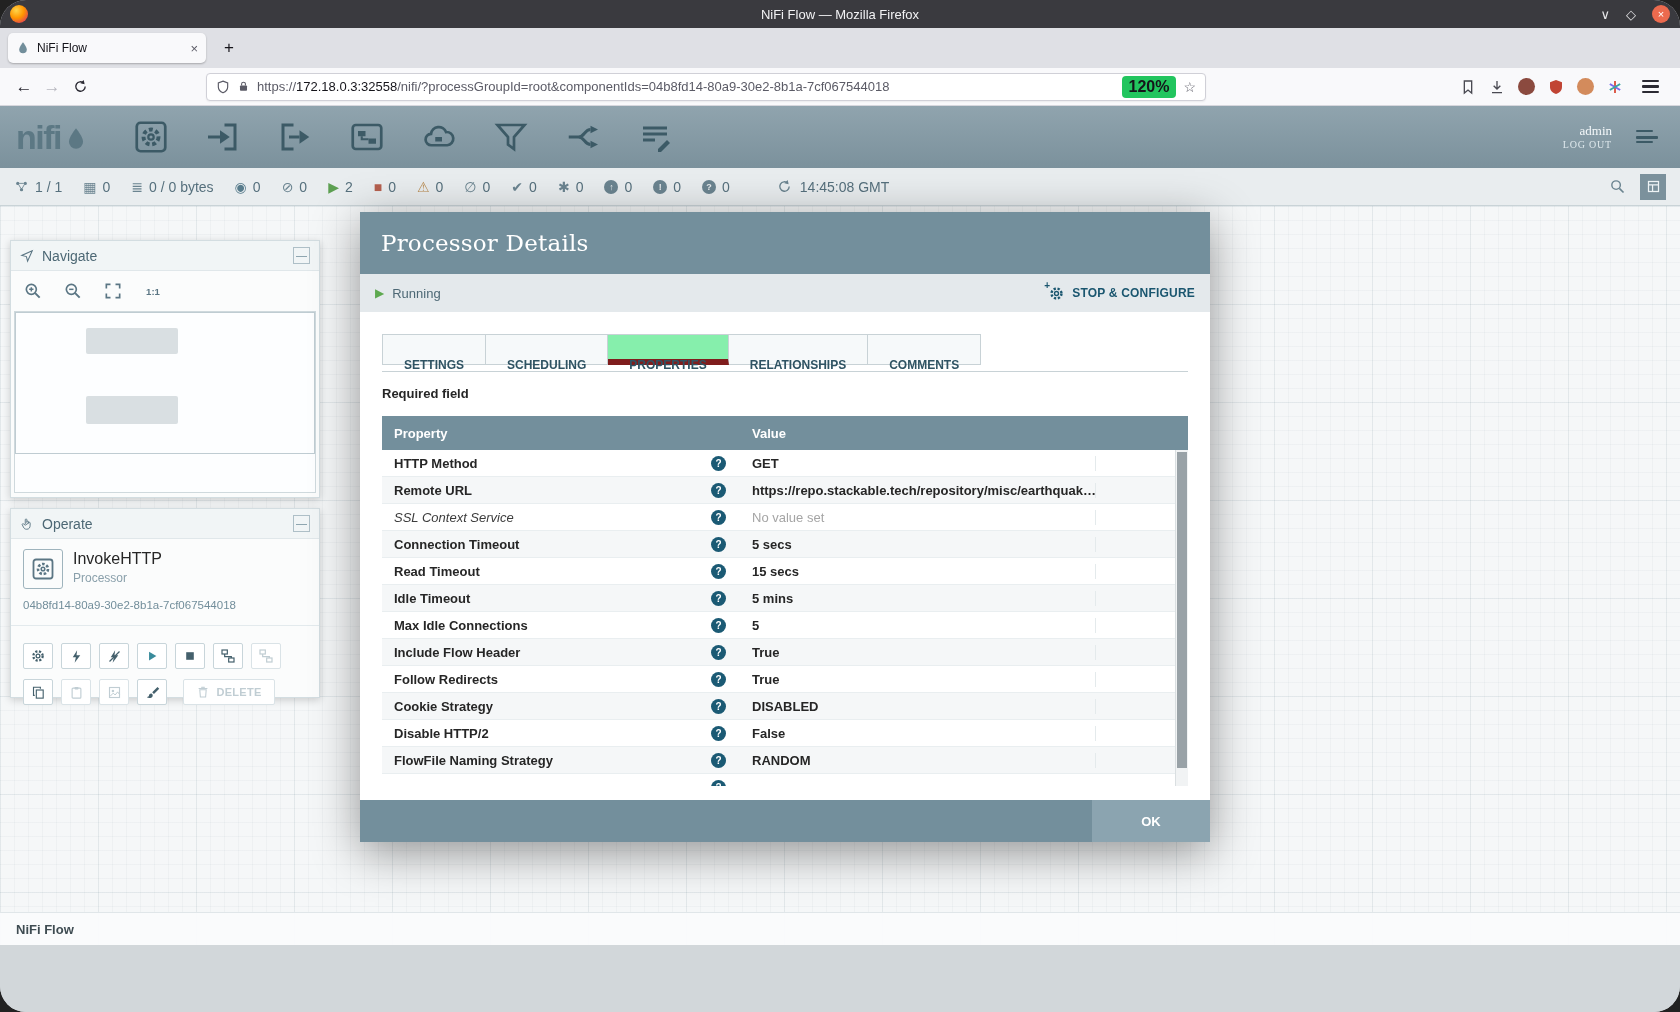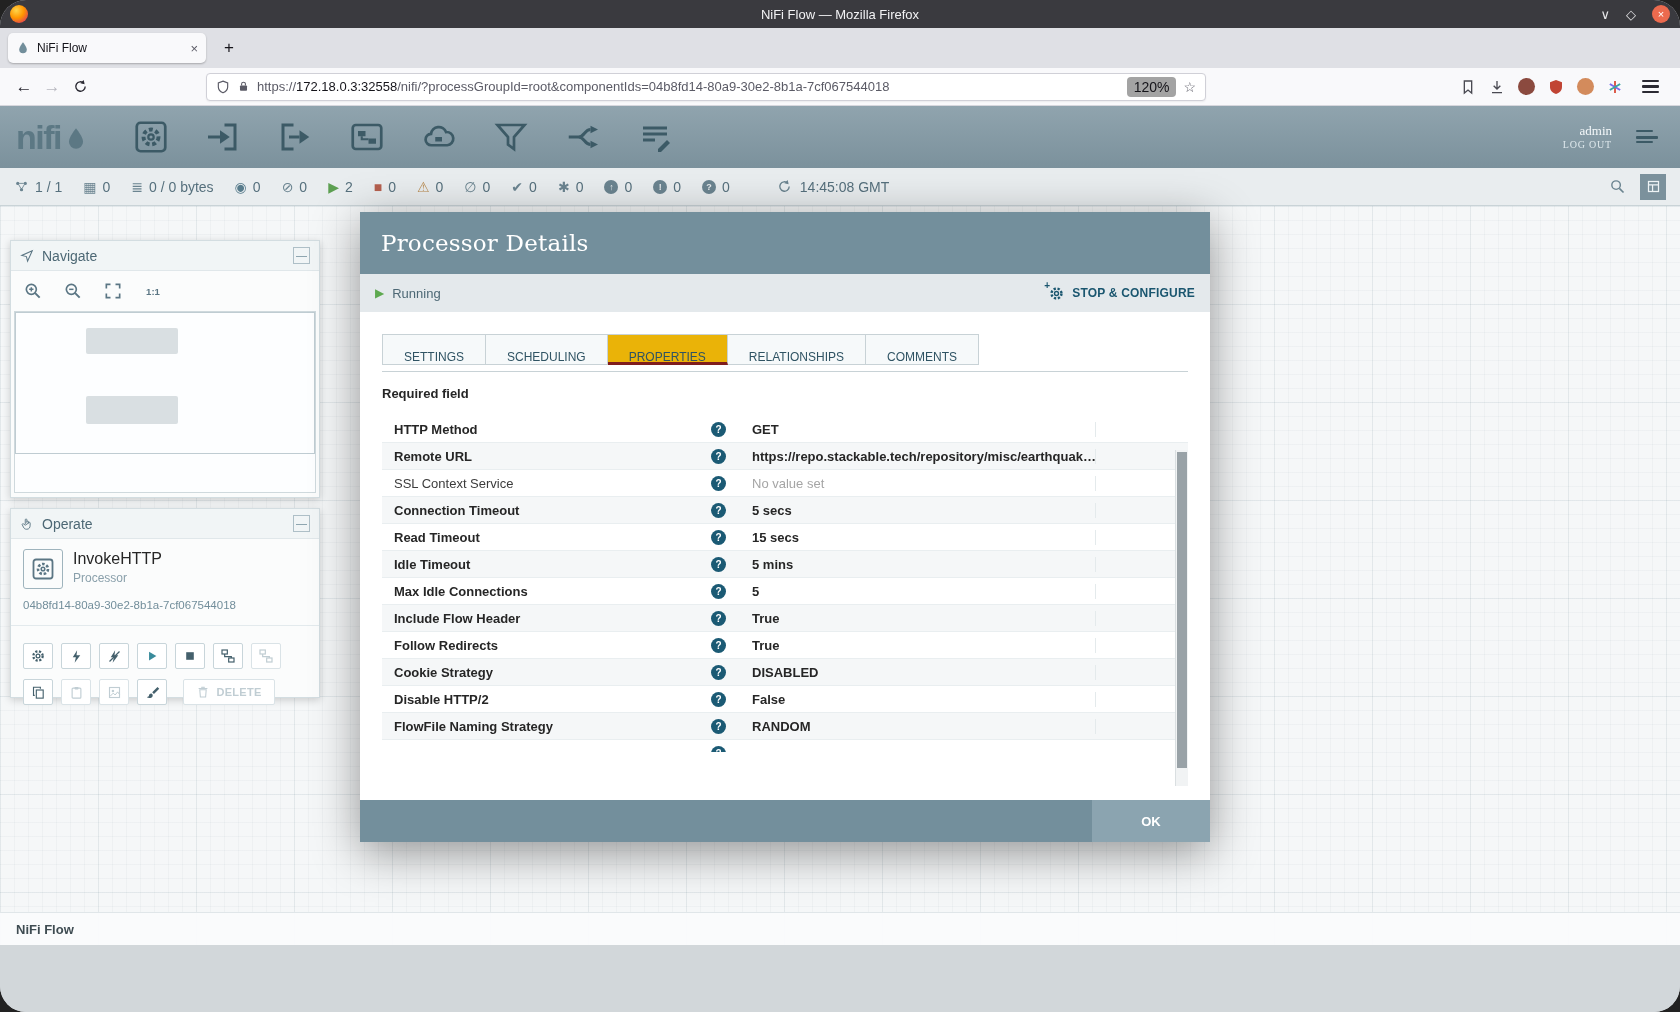--- a/index.html
+++ b/index.html
@@ -29,21 +29,21 @@
   .navbar{position:absolute;left:0;top:68px;width:100%;height:38px;background:#f9f9fb;
     border-bottom:1px solid #d7d7dd;display:flex;align-items:center;padding:0 10px;}
   .nav-btn{width:28px;height:28px;display:flex;align-items:center;justify-content:center;
     font-size:17px;color:#2b2a33;border-radius:4px;}
   .nav-btn.disabled{color:#b7b7bf;}
   .addressbar{margin-left:112px;width:1000px;height:28px;background:#ffffff;border:1px solid #d0d0d7;
     border-radius:4px;display:flex;align-items:center;padding:0 9px;gap:7px;box-shadow:0 1px 2px rgba(0,0,0,.06);}
   .ab-icon{color:#5b5b66;display:flex;align-items:center;}
   .url-text{flex:1;font-size:13px;white-space:nowrap;overflow:hidden;color:#5b5b66;}
   .url-host{color:#15141a;}
-  .zoom-pill{background:#a3a3a3;border-radius:4px;padding:2px 7px;font-size:14px;color:#15141a;}
+  .zoom-pill{background:#22c55e;border-radius:4px;padding:2px 7px;font-size:16px;color:#15141a;font-weight:bold;}
   .star{color:#5b5b66;font-size:14px;}
   .nav-right{margin-left:auto;display:flex;align-items:center;gap:13px;margin-right:6px;}
   .ext-circle{width:17px;height:17px;border-radius:50%;}
   .burger{width:17px;height:2.4px;background:currentColor;position:relative;border-radius:1px;}
   .burger::before,.burger::after{content:"";position:absolute;left:0;width:17px;height:2.4px;background:currentColor;border-radius:1px;}
   .burger::before{top:-5.5px}.burger::after{top:5.5px}
   .nav-burger{color:#2b2a33;width:28px;height:28px;display:flex;align-items:center;justify-content:center;}
 
   
   .nifi-header{position:absolute;left:0;top:106px;width:100%;height:62px;
@@ -119,35 +119,35 @@
   .dlg-title{color:#fff;font-family:"DejaVu Serif",serif;font-size:23px;letter-spacing:.2px;}
   .dlg-status{height:38px;background:#e4e9ec;display:flex;align-items:center;padding:0 15px;}
   .run-icon{color:#5da94f;font-size:12px;margin-right:8px;}
   .run-label{font-size:13px;color:#4d6875;}
   .stop-config{margin-left:auto;display:flex;align-items:center;gap:7px;color:#1a566f;
     font-size:12px;font-weight:bold;letter-spacing:.2px;}
   .gearplus{position:relative;width:17px;height:17px;color:#1a566f;}
   .gearplus .plus{position:absolute;left:-4px;top:-5px;font-style:normal;font-size:10px;font-weight:bold;}
   .dlg-body{position:absolute;left:0;top:100px;right:0;bottom:42px;background:#fff;padding:22px 22px 0 22px;}
   .dtabs{display:flex;border-bottom:1px solid #c8d2d6;height:38px;}
-  .dtab{height:31px;margin-bottom:-1px;line-height:37px;padding:4px 21px;font-size:12px;font-weight:normal;
+  .dtab{height:31px;margin-bottom:-1px;line-height:37px;padding:12px 21px;font-size:12px;font-weight:bold;
     color:#2f5363;background:#f6f9fa;border:1px solid #c8d2d6;border-left:none;}
   .dtab:first-child{border-left:1px solid #c8d2d6;}
-  .dtab.active{background:#eab308;border-bottom:3px solid #7f1d1d;}
+  .dtab.active{background:#86efac;border-bottom:6px solid #7f1d1d;}
   .required-note{margin:14px 0;height:16px;font-size:13px;font-weight:bold;color:#262626;line-height:16px;}
   .ptable{position:relative;width:806px;}
   .thead{display:flex;height:34px;background:#738f9c;color:#fff;font-size:13px;font-weight:bold;align-items:center;}
   .th-prop{width:358px;padding-left:12px;}
   .th-val{padding-left:12px;flex:1;}
   .tbody{height:336px;overflow:hidden;position:relative;}
   .prow{display:flex;height:27px;align-items:center;border-bottom:1px solid #e9eef0;font-size:13px;color:#262626;}
   .prow:nth-child(even){background:#f5f7f8;}
   .pc-prop{width:358px;display:flex;align-items:center;padding-left:12px;}
   .pname{flex:1;font-weight:bold;}
-  .pname.optional{font-weight:normal;color:#3c3c3c;}
+  .pname.optional{font-weight:normal;color:#3c3c3c;font-style:italic;}
   .q-icon{width:15px;height:15px;border-radius:50%;background:#1b5a74;color:#fff;font-size:10px;
     font-weight:bold;display:flex;align-items:center;justify-content:center;margin-right:14px;flex:none;}
   .pc-val{width:356px;padding-left:12px;border-right:1px solid #e4eaec;white-space:nowrap;overflow:hidden;}
   .pval{font-weight:bold;}
   .pval.unset{font-weight:normal;color:#a5a5a5;}
   .pc-fill{flex:1;}
   .vscroll{position:absolute;right:0;top:34px;width:13px;height:336px;background:#f1f3f4;border-left:1px solid #dadfe1;}
   .vthumb{position:absolute;left:1px;right:1px;top:2px;height:94%;background:#99a2a7;}
   .dlg-footer{position:absolute;left:0;bottom:0;width:100%;height:42px;background:#738f9c;}
   .ok-btn{position:absolute;right:0;top:0;width:118px;height:42px;background:#8ba4b0;color:#fff;
@@ -678,20 +678,24 @@
       <div class="dtabs">
         <span class="dtab">SETTINGS</span>
         <span class="dtab">SCHEDULING</span>
         <span class="dtab active">PROPERTIES</span>
         <span class="dtab">RELATIONSHIPS</span>
         <span class="dtab">COMMENTS</span>
       </div>
       <div class="required-note">Required field</div>
 
       <div class="ptable">
+        <div class="thead">
+          <span class="th-prop">Property</span>
+          <span class="th-val">Value</span>
+        </div>
         <div class="tbody">
           <div class="prow">
             <div class="pc-prop">
                 <span class="pname">HTTP Method</span>
                 <span class="q-icon">?</span>
               </div>
             <div class="pc-val"><span class="pval">GET</span></div>
               <div class="pc-fill"></div>
           </div>
           <div class="prow">

